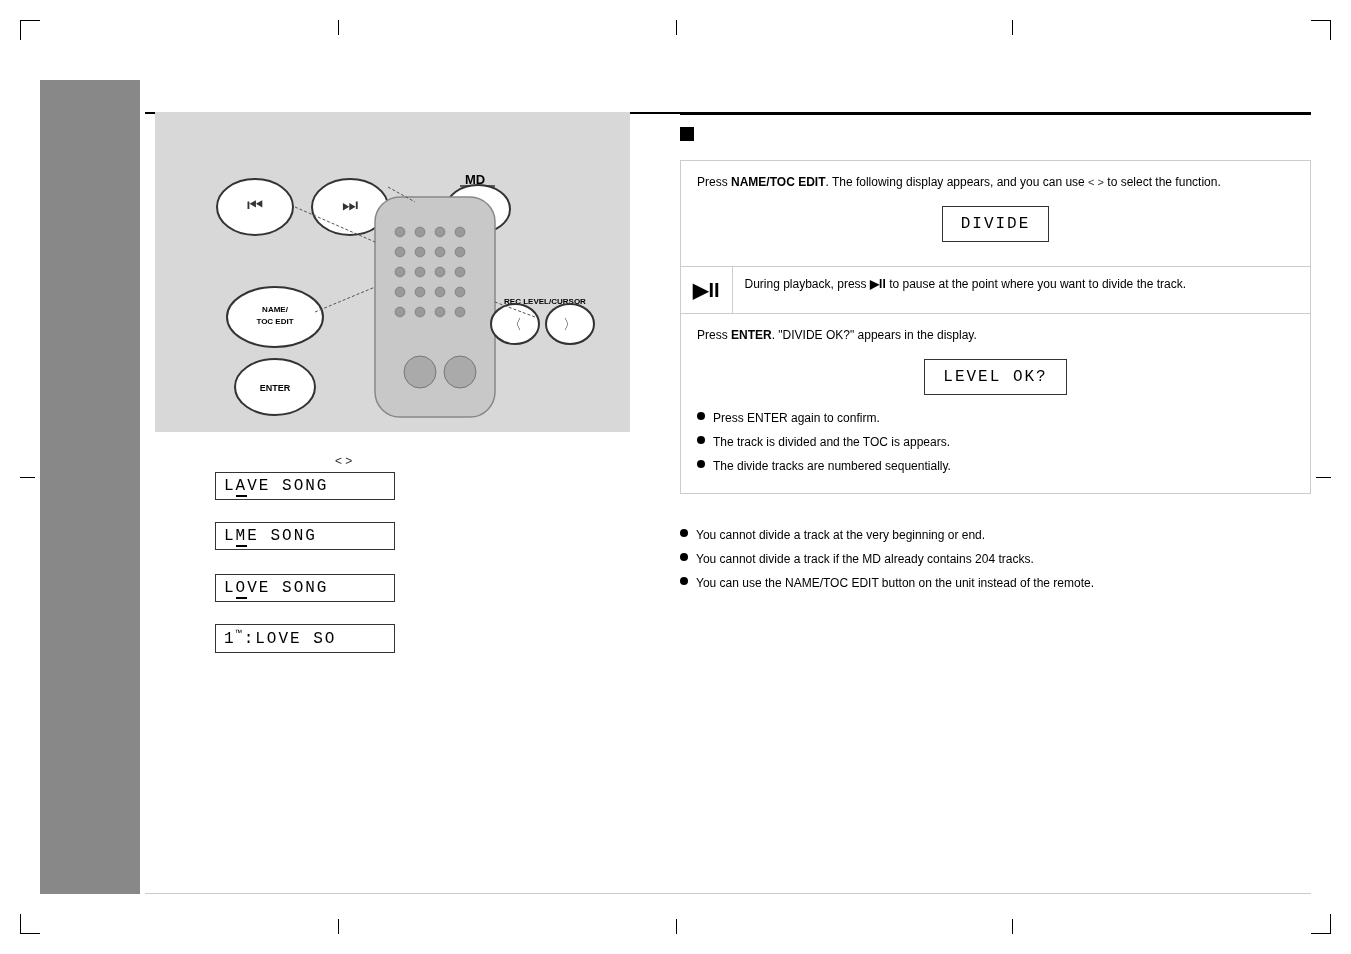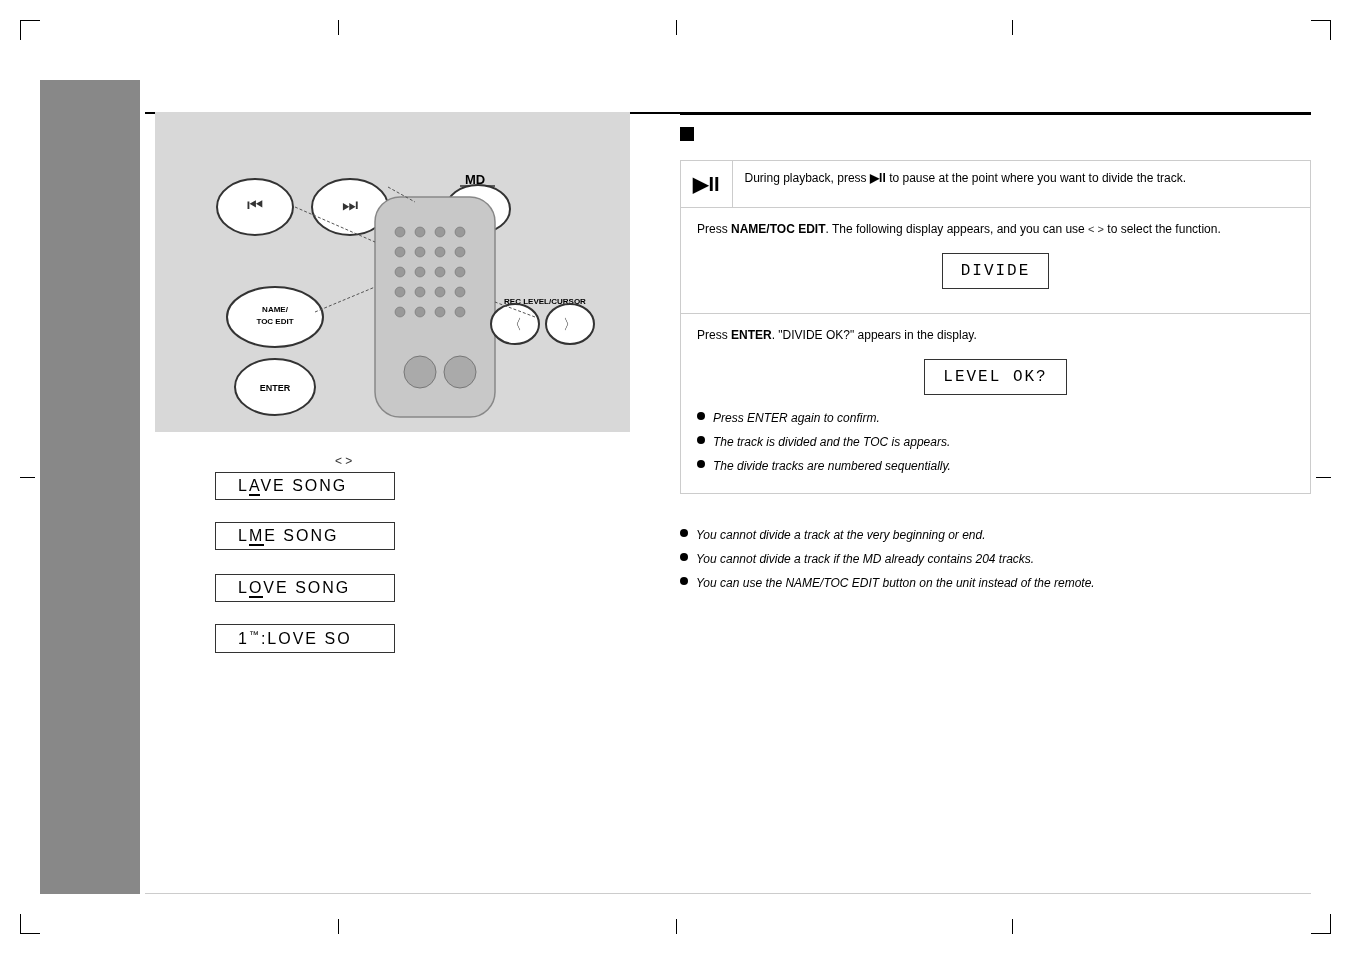--- a/index.html
+++ b/index.html
@@ -84,22 +84,22 @@
 
     
     .remote-svg {
       width: 100%;
       height: 100%;
     }
 
     .lcd-screen {
       display: inline-block;
       border: 1.5px solid #333;
-      padding: 4px 22px;
-      font-family: Liberation Sans, sans-serif;
+      padding: 4px 8px;
+      font-family: Liberation Mono, monospace;
       font-size: 16px;
       letter-spacing: 2px;
       min-width: 180px;
       background: #fff;
     }
 
     
     .right-top-bar {
       height: 3px;
       background: #000;
@@ -148,21 +148,20 @@
     .bullet-list {
       margin-top: 10px;
     }
 
     .bullet-item {
       display: flex;
       align-items: flex-start;
       margin-bottom: 6px;
       font-size: 12px;
       line-height: 1.5;
-      font-style: italic;
     }
 
     .bullet-dot {
       width: 8px;
       height: 8px;
       background: #000;
       border-radius: 50%;
       margin-top: 3px;
       margin-right: 8px;
       flex-shrink: 0;
@@ -290,36 +289,36 @@
   <div class="right-top-bar"></div>
 
   <div style="margin-bottom:10px;">
     <div class="black-square"></div>
   </div>
 
   <table class="step-table">
 
     <tbody>
         <tr>
-      <td class="step-cell-num">
-        <div style="font-size:20px; text-align:center;">▶II</div>
-      </td>
-      <td>
-        <p style="font-size:12px; line-height:1.6;">During playback, press <strong>▶II</strong> to pause at the point where you want to divide the track.</p>
-      </td>
-    </tr>
-
-    <tr>
       <td colspan="2" style="padding: 12px 16px;">
         <p style="font-size:12px; line-height:1.6; margin-bottom:8px;">
           Press <strong>NAME/TOC EDIT</strong>. The following display appears, and you can use <span class="arrows-small">&lt; &gt;</span> to select the function.
         </p>
         <div style="text-align:center; margin: 8px 0;">
           <div class="divide-box">DIVIDE</div>
         </div>
+      </td>
+    </tr>
+
+    <tr>
+      <td class="step-cell-num">
+        <div style="font-size:20px; text-align:center;">▶II</div>
+      </td>
+      <td>
+        <p style="font-size:12px; line-height:1.6;">During playback, press <strong>▶II</strong> to pause at the point where you want to divide the track.</p>
       </td>
     </tr>
 
     <tr>
       <td colspan="2" style="padding: 12px 16px;">
         <p style="font-size:12px; line-height:1.6; margin-bottom:8px;">
           Press <strong>ENTER</strong>. "DIVIDE OK?" appears in the display.
         </p>
         <div style="text-align:center; margin: 8px 0;">
           <div class="divide-box">LEVEL OK?</div>

